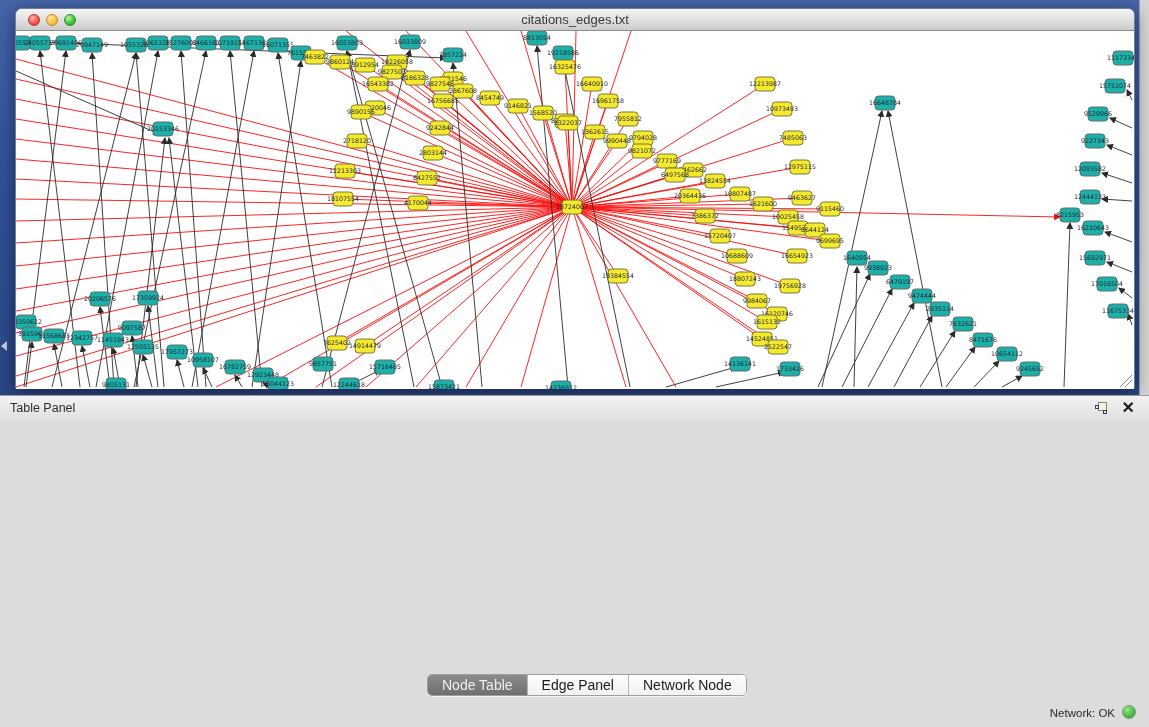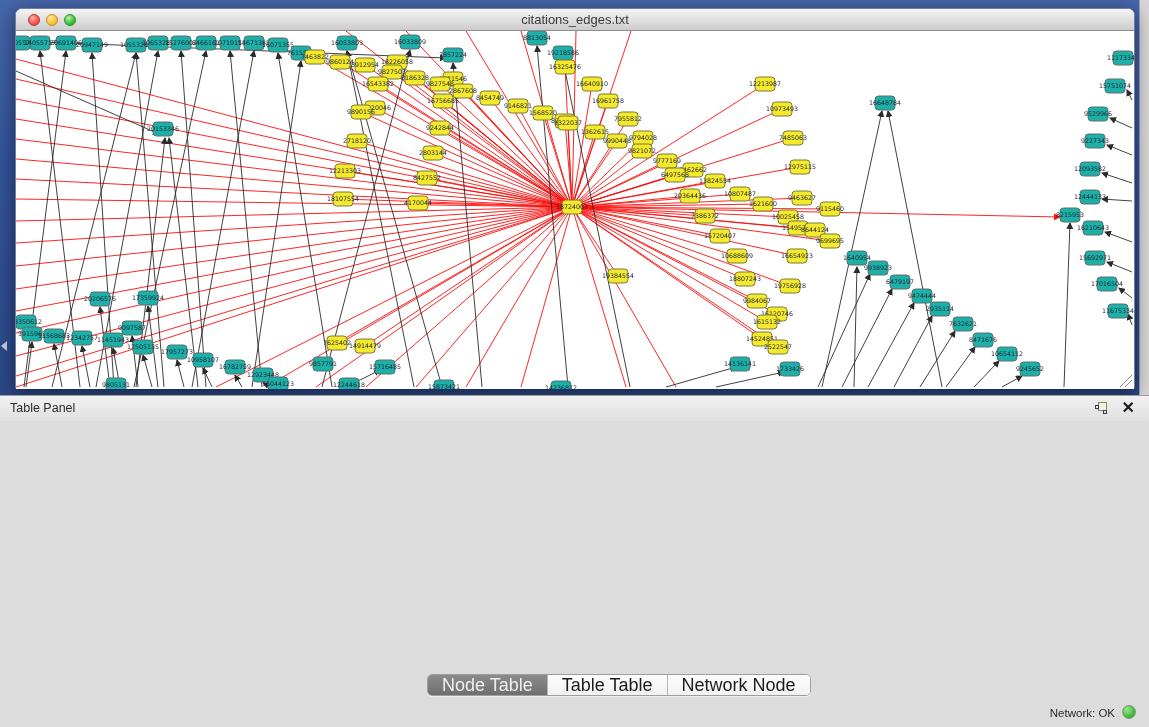--- a/index.html
+++ b/index.html
@@ -44,21 +44,21 @@
   .tp-float .sq3 { position:absolute; left:8px; top:8px; width:4px; height:4px; border:1px solid #2d3f66; }
   .tp-close { position:absolute; right:14px; top:2px; font-size:16px; font-weight:bold; color:#1d1d1d; line-height:20px; }
 
   
   .panel-bg { position:absolute; left:0; top:421px; width:1149px; height:306px; background:#dcdcdc; }
 
   
   .tabs { position:absolute; left:427px; top:674px; height:22px; display:flex;
           border:1px solid #9e9e9e; border-radius:5px; overflow:hidden;
           background:#fcfcfc; box-shadow:0 1px 1px rgba(255,255,255,.7); }
-  .tab { padding:0 14px; font-size:18px; line-height:21px; color:#1c1c1c;
+  .tab { padding:0 14px; font-size:14px; line-height:21px; color:#1c1c1c;
          border-right:1px solid #b5b5b5; background:linear-gradient(#fdfdfd,#f1f1f1); }
   .tab:last-child { border-right:none; }
   .tab.active { background:linear-gradient(#8b8b8b,#6f6f6f); color:#efefef; }
   .statusbar { position:absolute; left:0; top:700px; width:1149px; height:27px; }
   .mem-label { position:absolute; right:34px; top:7px; font-size:11.5px; color:#2b2b2b; }
   .mem-dot { position:absolute; right:13px; top:5px; width:14px; height:14px; border-radius:50%;
              background:radial-gradient(circle at 35% 30%,#9fe58f,#43bb3d 60%,#2e9a2c);
              border:1px solid #7d9b7d; }
 </style>
 </head>
@@ -517,21 +517,21 @@
     </span>
     <span class="tp-close">✕</span>
   </div>
 
   <div class="panel-bg">
     
   </div>
 
   <div class="tabs">
       <span class="tab active">Node Table</span>
-      <span class="tab">Table Table</span>
+      <span class="tab">Edge Panel</span>
       <span class="tab">Network Node</span>
     </div>
 
   <div class="statusbar">
     <span class="mem-label">Network: OK</span>
     <span class="mem-dot"></span>
   </div>
 </div>
 
 </body></html>

